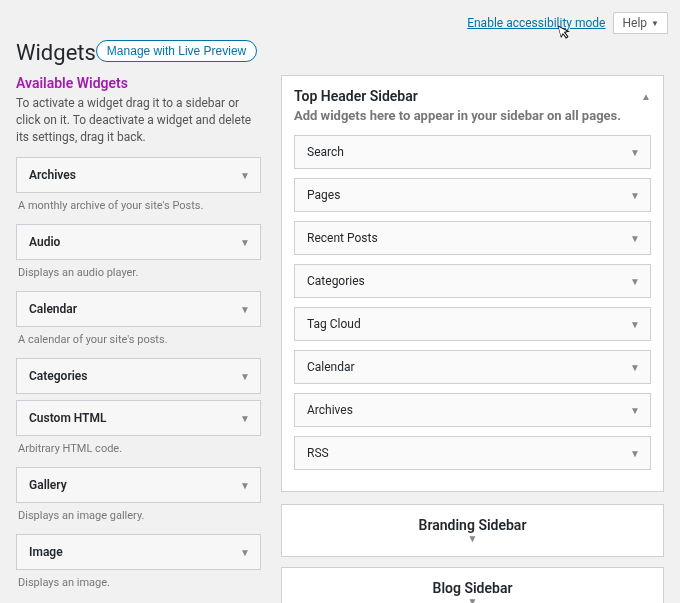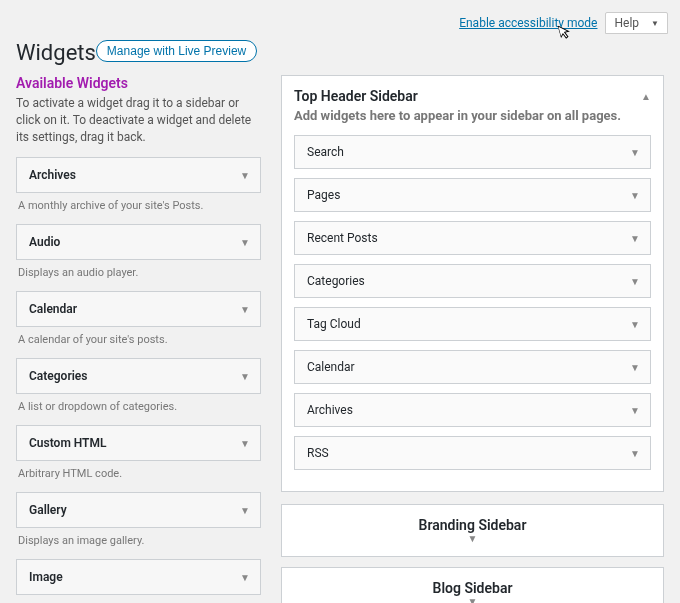--- a/index.html
+++ b/index.html
@@ -27,21 +27,21 @@
     }
     .help-tab {
       border: 1px solid #ccc;
       background: #fff;
       padding: 3px 8px;
       color: #555;
       border-radius: 2px 2px 0 0;
       cursor: pointer;
       display: inline-flex;
       align-items: center;
-      gap: 12px;
+      gap: 4px;
     }
     .help-tab .tri { font-size: 8px; color: #555; }
     .cursor-pointer {
       position: absolute;
       left: 560px;
       top: 24px;
       font-size: 14px;
       color: #000;
       pointer-events: none;
       transform: rotate(-15deg);
@@ -197,21 +197,20 @@
     <div class="section-heading">Available Widgets</div>
     <div class="section-desc">To activate a widget drag it to a sidebar or click on it. To deactivate a widget and delete its settings, drag it back.</div>
     <div id="available-list">
         <div class="widget-item"><span>Archives</span><span class="dd">▼</span></div>
         <div class="widget-desc">A monthly archive of your site's Posts.</div>
         <div class="widget-item"><span>Audio</span><span class="dd">▼</span></div>
         <div class="widget-desc">Displays an audio player.</div>
         <div class="widget-item"><span>Calendar</span><span class="dd">▼</span></div>
         <div class="widget-desc">A calendar of your site's posts.</div>
         <div class="widget-item"><span>Categories</span><span class="dd">▼</span></div>
-        <div class="widget-desc">A list or dropdown of categories.</div>
         <div class="widget-item"><span>Custom HTML</span><span class="dd">▼</span></div>
         <div class="widget-desc">Arbitrary HTML code.</div>
         <div class="widget-item"><span>Gallery</span><span class="dd">▼</span></div>
         <div class="widget-desc">Displays an image gallery.</div>
         <div class="widget-item"><span>Image</span><span class="dd">▼</span></div>
         <div class="widget-desc">Displays an image.</div>
       </div>
   </div>
 
   <div class="right-col">

